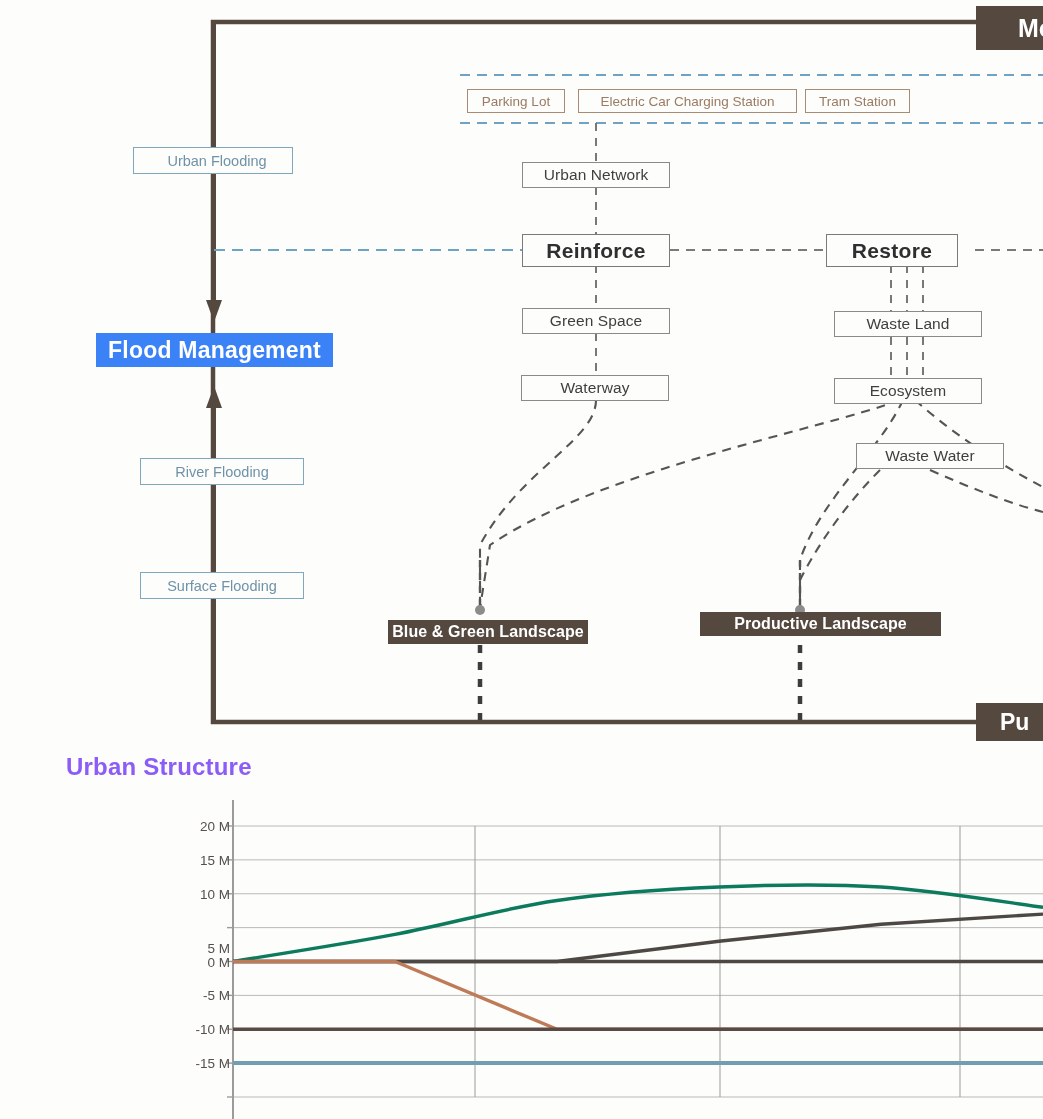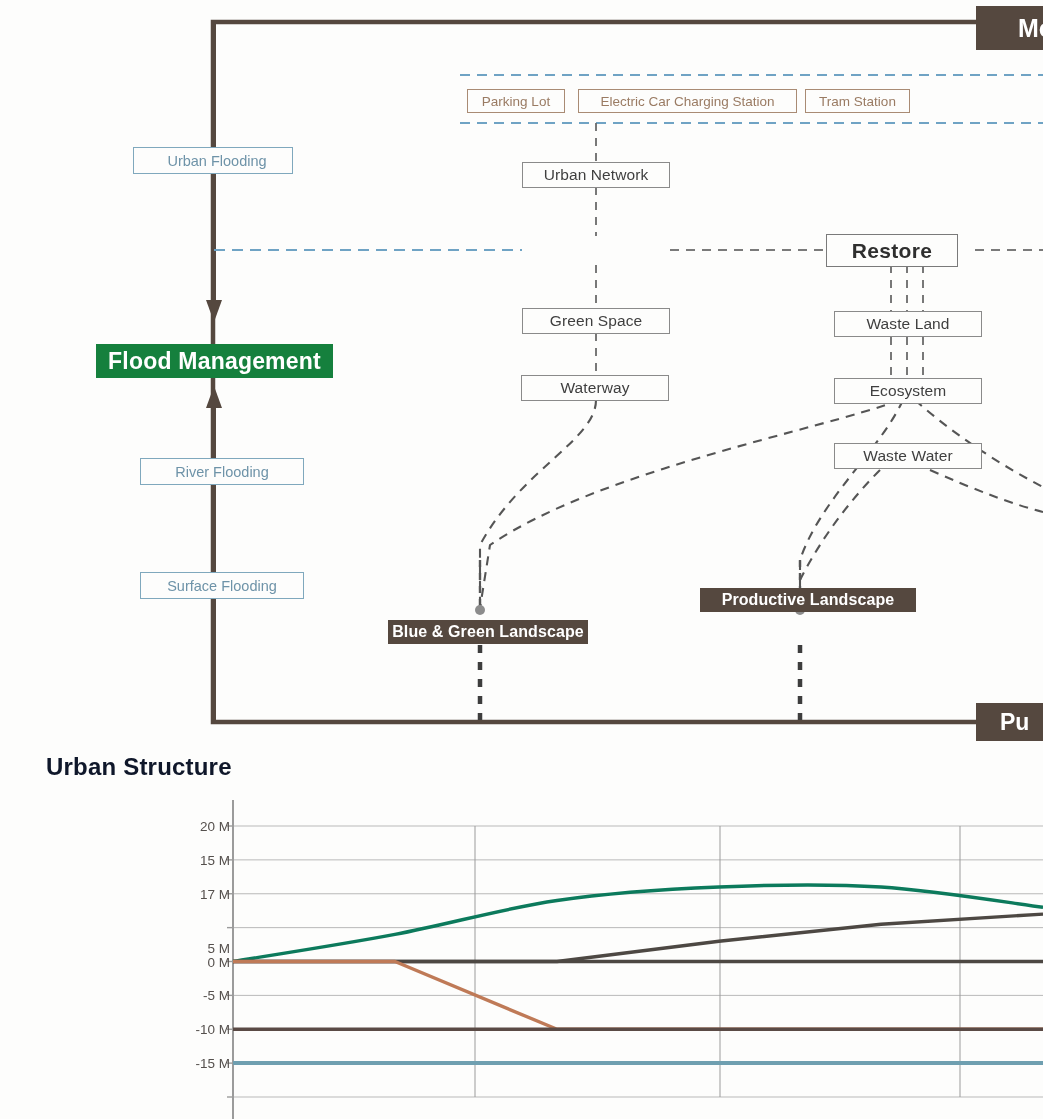--- a/index.html
+++ b/index.html
@@ -99,37 +99,36 @@
     color: #ffffff;
     font-size: 23px;
     font-weight: bold;
     border: none;
     justify-content: flex-start;
     padding-left: 24px;
   }
 
   
   .node.banner {
-    background: #15803d;
+    background: #3b82f6;
     color: #ffffff;
     font-size: 23px;
     font-weight: bold;
     border: none;
     letter-spacing: .2px;
-    margin-top: 11px;
   }
 
   
   #chart-title {
     position: absolute;
-    left: 46px;
+    left: 66px;
     top: 753px;
     font-size: 24px;
     font-weight: bold;
-    color: #0f172a;
+    color: #8b5cf6;
     letter-spacing: .2px;
   }
   .ytick {
     position: absolute;
     right: 0;
     width: 56px;
     text-align: right;
     font-size: 13.5px;
     color: #55504d;
     transform: translateY(-50%);
@@ -201,30 +200,31 @@
   <div class="node amenity" style="left:578px; top:89px; width:219px; height:24px;">Electric Car Charging Station</div>
   <div class="node amenity" style="left:805px; top:89px; width:105px; height:24px;">Tram Station</div>
 
   <div class="node flood" style="left:133px; top:147px; width:160px; height:27px;padding-left:8px;">Urban Flooding</div>
   <div class="node flood" style="left:140px; top:458px; width:164px; height:27px;">River Flooding</div>
   <div class="node flood" style="left:140px; top:572px; width:164px; height:27px;">Surface Flooding</div>
 
   <div class="node banner" style="left:96px; top:333px; width:237px; height:34px;">Flood Management</div>
 
   <div class="node plain" style="left:522px; top:162px; width:148px; height:26px;">Urban Network</div>
+  <div class="node pillar" style="left:522px; top:234px; width:148px; height:33px;">Reinforce</div>
   <div class="node plain" style="left:522px; top:308px; width:148px; height:26px;">Green Space</div>
   <div class="node plain" style="left:521px; top:375px; width:148px; height:26px;">Waterway</div>
 
   <div class="node pillar" style="left:826px; top:234px; width:132px; height:33px;">Restore</div>
   <div class="node plain" style="left:834px; top:311px; width:148px; height:26px;">Waste Land</div>
   <div class="node plain" style="left:834px; top:378px; width:148px; height:26px;">Ecosystem</div>
-  <div class="node plain" style="left:834px; top:443px; width:148px; height:26px;">Waste Water</div>
+  <div class="node plain" style="left:856px; top:443px; width:148px; height:26px;">Waste Water</div>
 
   <div class="node chip" style="left:388px; top:620px; width:200px; height:24px;">Blue &amp; Green Landscape</div>
-  <div class="node chip" style="left:700px; top:588px; width:216px; height:24px;">Productive Landscape</div>
+  <div class="node chip" style="left:700px; top:612px; width:241px; height:24px;">Productive Landscape</div>
 
   <div class="node footer-chip" style="left:976px; top:703px; width:120px; height:38px;">Pu</div>
 
   <div id="chart-title">Urban Structure</div>
 
   <svg class="layer" id="chart-svg" viewBox="0 0 1043 1119" width="1043" height="1119">
       <line x1="233" x2="1043" y1="826" y2="826" stroke="#b9b9b9" stroke-width="1"></line>
       <line x1="233" x2="1043" y1="859.875" y2="859.875" stroke="#b9b9b9" stroke-width="1"></line>
       <line x1="233" x2="1043" y1="893.75" y2="893.75" stroke="#b9b9b9" stroke-width="1"></line>
       <line x1="233" x2="1043" y1="927.625" y2="927.625" stroke="#b9b9b9" stroke-width="1"></line>
@@ -250,21 +250,21 @@
       <path d="M233.0,961.5 L395.0,961.5 L557.0,961.5 L719.0,941.2 L881.0,924.2 L1043.0,914.1" fill="none" stroke="#4d4843" stroke-width="3.4" stroke-linecap="butt" stroke-linejoin="round"></path>
       <path d="M233.0,961.5 L395.0,961.5 L557.0,961.5 L719.0,961.5 L881.0,961.5 L1043.0,961.5" fill="none" stroke="#4d4843" stroke-width="3.4" stroke-linecap="butt" stroke-linejoin="round"></path>
       <path d="M233.0,961.5 L395.0,961.5 L557.0,1029.3 L719.0,1029.3 L881.0,1029.3 L1043.0,1029.3" fill="none" stroke="#bf7a57" stroke-width="3.4" stroke-linecap="butt" stroke-linejoin="round"></path>
       <path d="M233.0,1029.3 L395.0,1029.3 L557.0,1029.3 L719.0,1029.3 L881.0,1029.3 L1043.0,1029.3" fill="none" stroke="#5a4a45" stroke-width="3.4" stroke-linecap="butt" stroke-linejoin="round"></path>
       <path d="M233.0,1063.1 L395.0,1063.1 L557.0,1063.1 L719.0,1063.1 L881.0,1063.1 L1043.0,1063.1" fill="none" stroke="#6f9fb0" stroke-width="4" stroke-linecap="butt" stroke-linejoin="round"></path>
     </svg>
 
   <div id="ytick-holder">
       <div class="ytick" style="top: 826px;">20 M</div>
       <div class="ytick" style="top: 859.875px;">15 M</div>
-      <div class="ytick" style="top: 893.75px;">17 M</div>
+      <div class="ytick" style="top: 893.75px;">10 M</div>
       <div class="ytick" style="top: 948px;">5 M</div>
       <div class="ytick" style="top: 961.5px;">0 M</div>
       <div class="ytick" style="top: 995.375px;">-5 M</div>
       <div class="ytick" style="top: 1029.25px;">-10 M</div>
       <div class="ytick" style="top: 1063.12px;">-15 M</div>
       <div class="ytick" style="top: 1148px;">-20 M</div>
     </div>
 
 </div>
 

